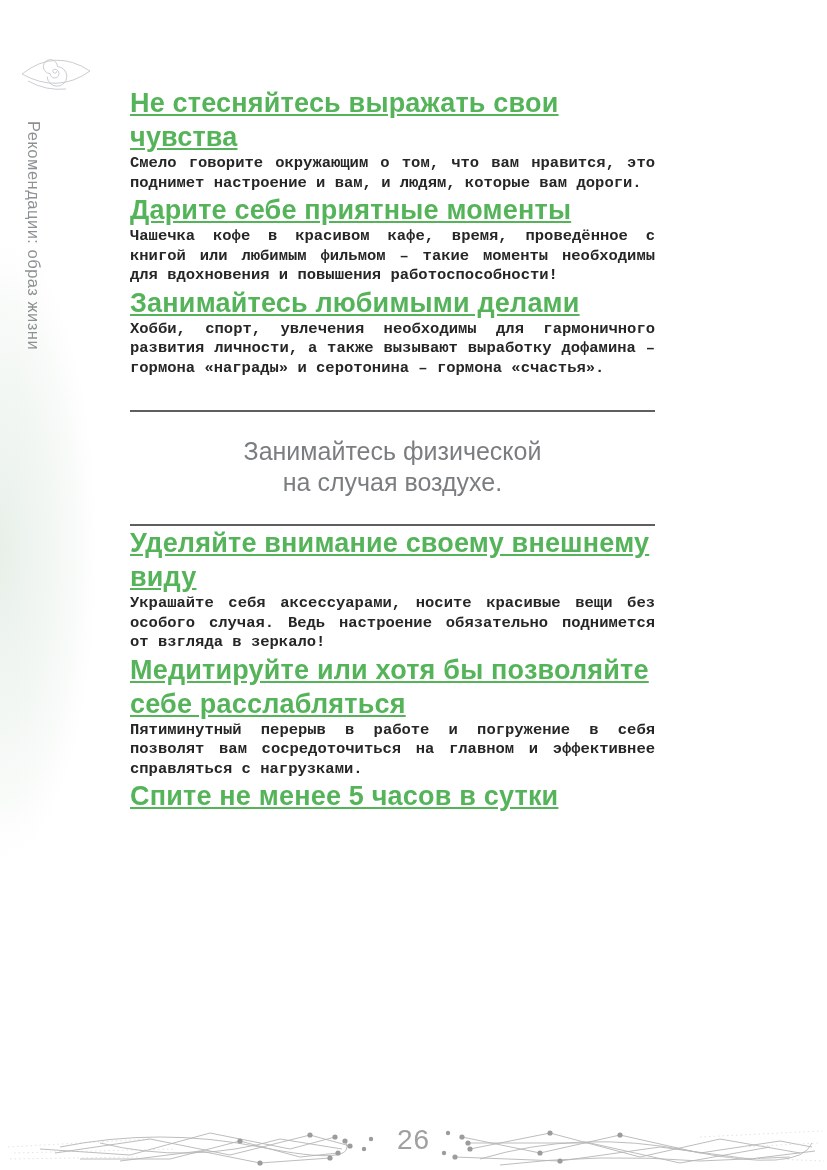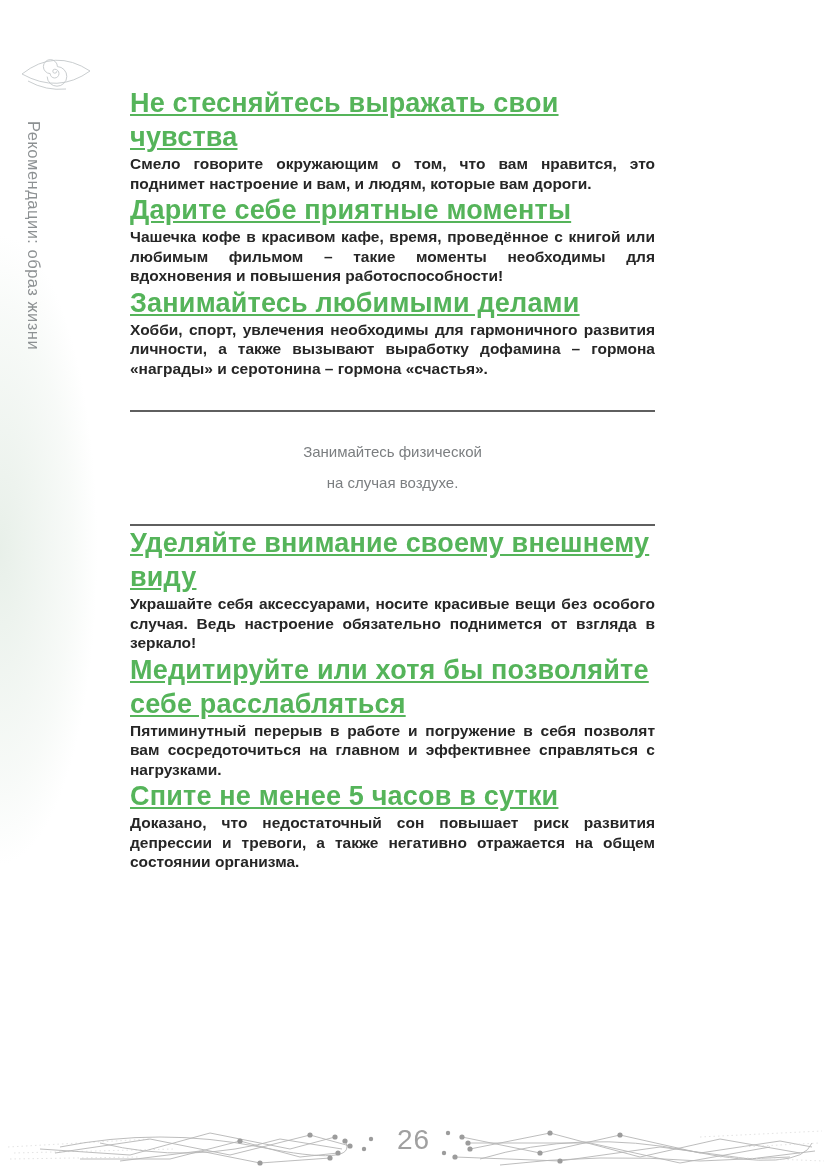--- a/index.html
+++ b/index.html
@@ -26,35 +26,35 @@
   }
   .col{position:absolute;left:130px;top:86px;width:525px;}
   h2.h{
     margin:0;
     font-size:27px;line-height:34px;font-weight:bold;
     color:#55b45a;letter-spacing:0.2px;text-decoration:underline;
   }
   p.b{
     margin:0;
     font-size:15.5px;line-height:19.5px;font-weight:bold;
-    color:#262626;text-align:justify;
+    color:#262626;text-align:justify;font-family:Liberation Mono, monospace;
   }
   .sec{margin:0;}
   .mt-h1{margin-top:0;}
   .mt-p1{margin-top:12px;}
   .mt-h2{margin-top:22px;}
   .mt-p2{margin-top:6px;}
   .mt-h3{margin-top:18px;}
   .mt-p3{margin-top:8px;}
   .quote-wrap{margin-top:32px;}
   .rule{height:2px;background:#5f5f5f;border:0;margin:0;}
   .quote{
     margin:24px 0 26px 0;
     text-align:center;color:#7b7e80;
-    font-size:15px;line-height:31px;font-weight:normal;
+    font-size:25px;line-height:31px;font-weight:normal;
   }
   .mt-h4{margin-top:40px;}
   .mt-p4{margin-top:10px;}
   .mt-h5{margin-top:18px;}
   .mt-p5{margin-top:8px;}
   .mt-h6{margin-top:12px;}
   .mt-p6{margin-top:10px;}
   .footer-art{position:absolute;left:0;top:1113px;width:827px;height:57px;}
   .page-num{
     position:absolute;left:0;right:0;top:1124px;
@@ -109,21 +109,20 @@
       <p class="b mt-p4">Украшайте себя аксессуарами, носите красивые вещи без особого случая. Ведь настроение обязательно поднимется от взгляда в зеркало!</p>
     </section>
 
     <section class="sec">
       <h2 class="h mt-h5">Медитируйте или хотя бы позволяйте себе расслабляться</h2>
       <p class="b mt-p5">Пятиминутный перерыв в работе и погружение в себя позволят вам сосредоточиться на главном и эффективнее справляться с нагрузками.</p>
     </section>
 
     <section class="sec">
       <h2 class="h mt-h6">Спите не менее 5 часов в сутки</h2>
-      <p class="b mt-p6">Доказано, что недостаточный сон повышает риск развития депрессии и тревоги, а также негативно отражается на общем состоянии организма.</p>
     </section>
 
   </div>
 
   <svg class="footer-art" viewBox="0 0 827 57" fill="none">
 
     <g stroke="#dcdcdc" stroke-width="0.8" stroke-dasharray="1.5 3">
       <path d="M8 34 L 150 26"></path>
         <path d="M14 40 L 175 36"></path>
         <path d="M10 46 L 140 44"></path>

